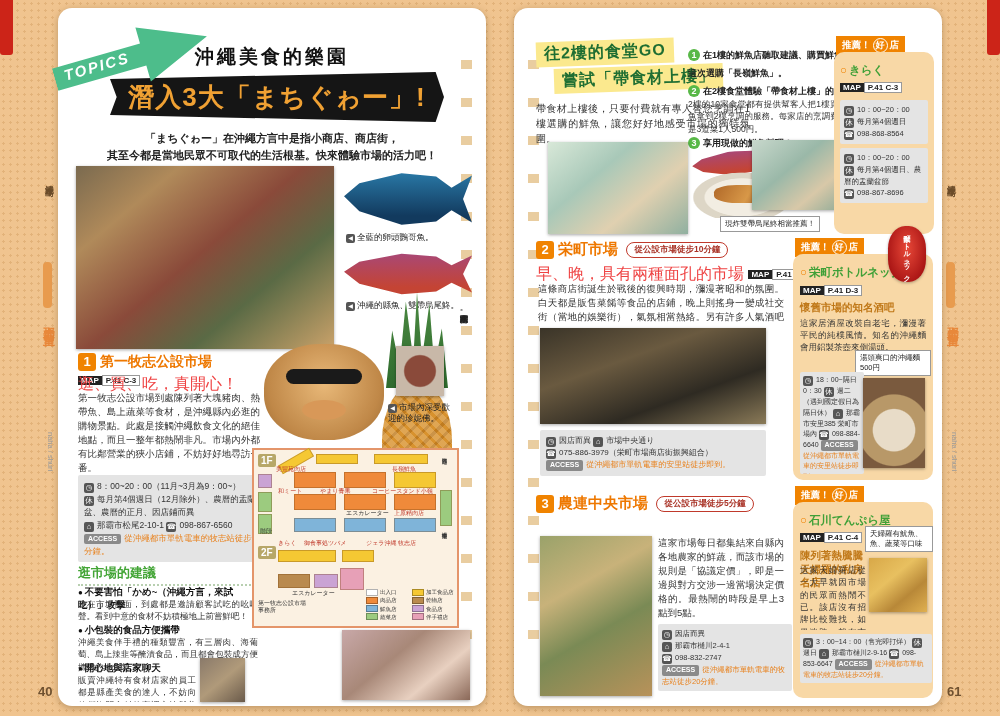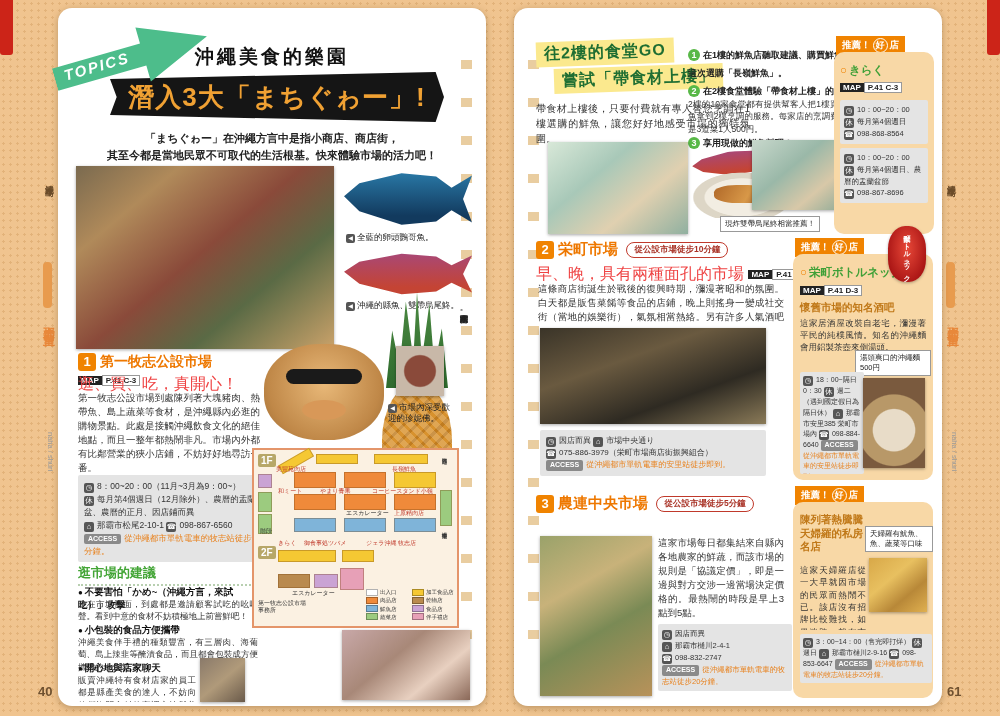--- a/index.html
+++ b/index.html
@@ -359,20 +359,23 @@
     <div><span class="ic">☎</span><span>098-832-2747</span></div>
     <div><span class="accb">ACCESS</span><span class="acct">從沖繩都市單軌電車的牧志站徒步20分鐘。</span></div>
   </div>
 
   <div class="abs recob" style="left:281px;top:478px">
     <span>推薦！</span>
       <span class="circ">好</span>
       <span>店</span>
   </div>
   <div class="panel" style="left:279px;top:494px;width:140px;height:196px;padding:8px 7px;box-sizing:border-box">
+    <div><span class="shopname">石川てんぷら屋</span>
+      <span class="maptag"><span class="m1">MAP</span><span class="m2">P.41 C-4</span></span>
+    </div>
     <div class="shopsub" style="margin-top:3px;width:72px">陳列著熱騰騰天婦羅的私房名店</div>
     <div class="abs callout" style="left:72px;top:24px;width:58px">天婦羅有魷魚、魚、蔬菜等口味</div>
     <div class="ph p-tempura" style="left:76px;top:56px;width:58px;height:54px"></div>
     <div class="stepb" style="position:absolute;left:7px;top:62px;width:66px;height:66px;overflow:hidden">這家天婦羅店從一大早就因市場的民眾而熱鬧不已。該店沒有招牌比較難找，如果迷路，就在市場內詢問一下吧。</div>
     <div class="infobox" style="position:absolute;left:7px;top:132px;width:126px;font-size:7px;padding:3px">
       <span class="ic">◷</span><span>3：00~14：00（售完即打烊）</span>
       <span class="ic">休</span><span>週日</span>
       <span class="ic">⌂</span><span>那霸市樋川2-9-16</span>
       <span class="ic">☎</span><span>098-853-6647</span>
       <span class="accb">ACCESS</span><span class="acct">從沖繩都市單軌電車的牧志站徒步20分鐘。</span>

